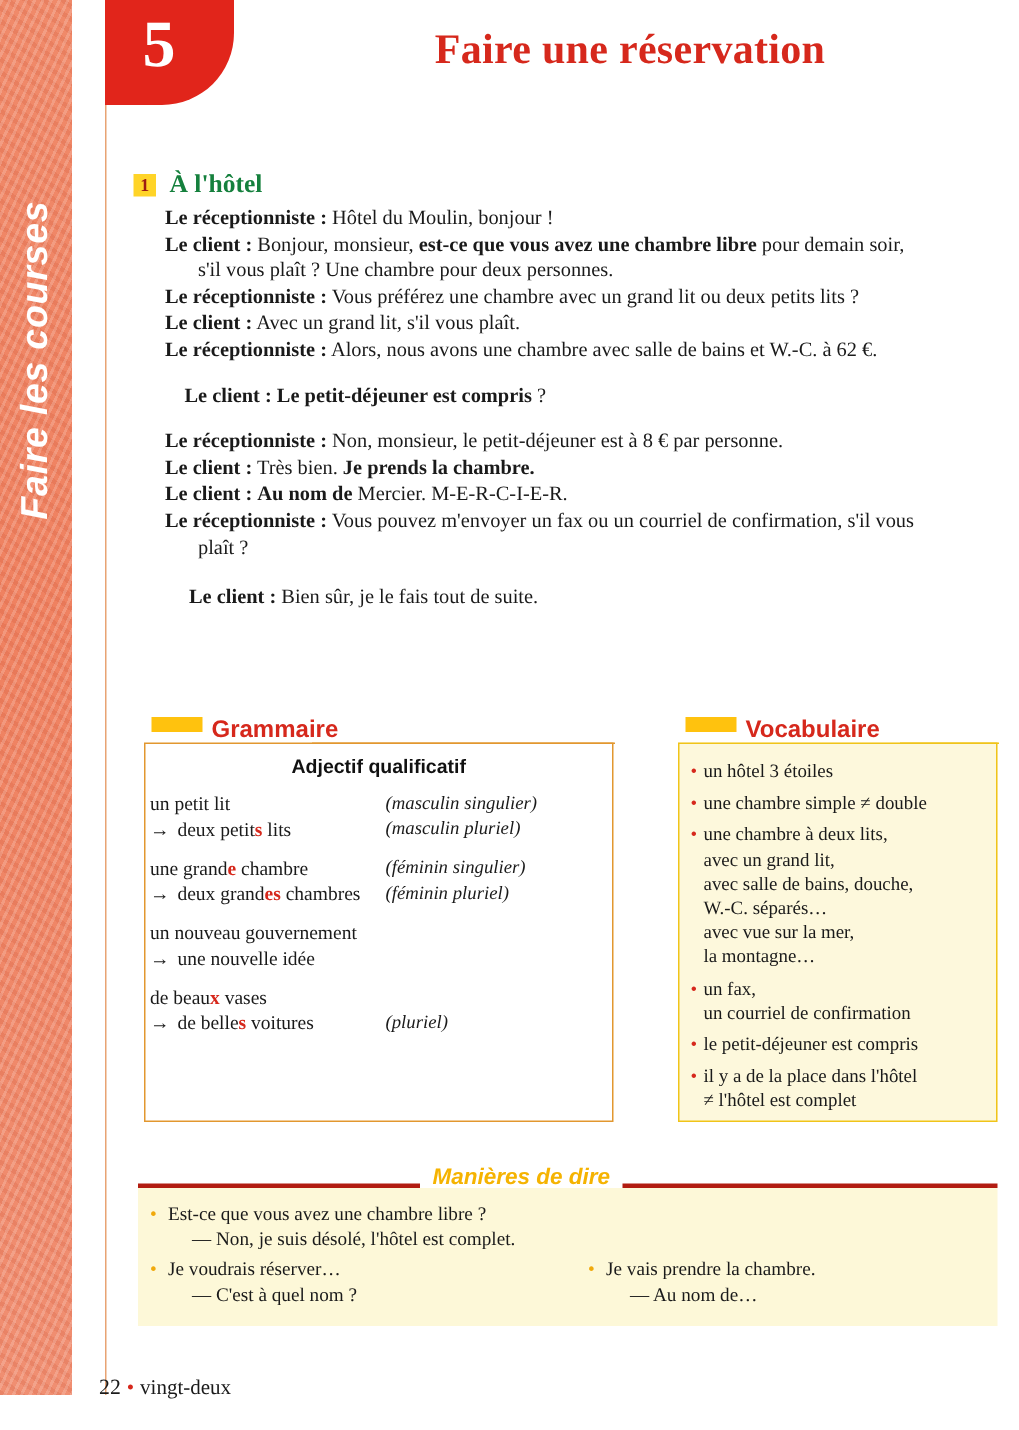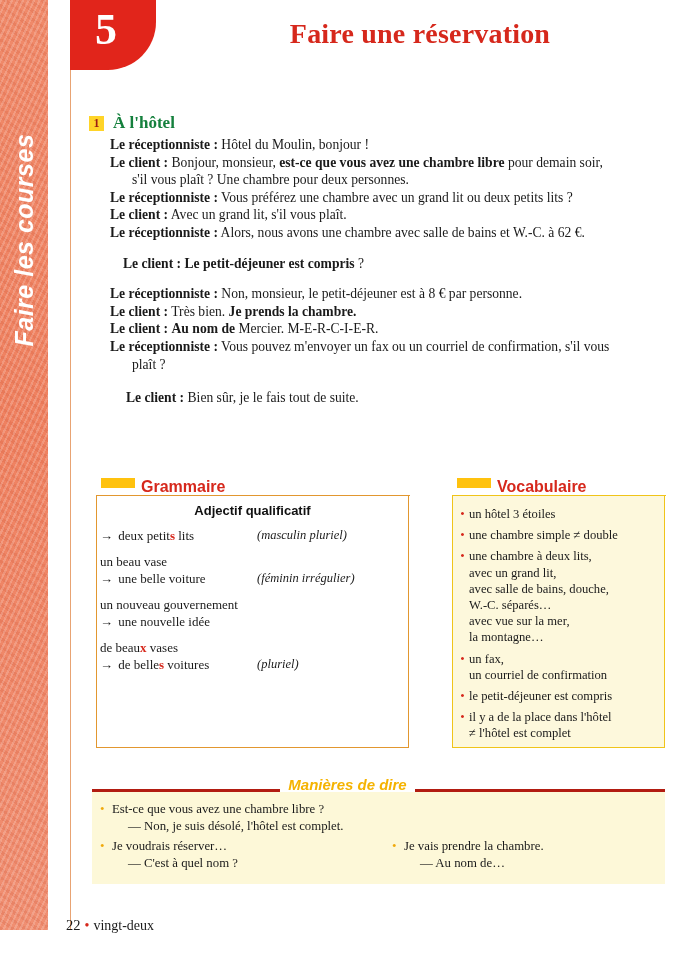--- a/index.html
+++ b/index.html
@@ -338,32 +338,36 @@
 <div id="grammar-box"></div>
 <div class="panel-head" id="grammar-head">
   <div class="bar"></div>
   <div class="ttl">Grammaire</div>
 </div>
 <div id="grammar-head-rule"></div>
 <div id="grammar-sub">Adjectif qualificatif</div>
 <div id="grammar-list">
     <div class="g-group">
       <div class="g-row">
+        <div class="left">un petit lit</div>
+        <div class="right">(masculin singulier)</div>
+      </div>
+      <div class="g-row">
         <div class="left"><span class="arrow">→ </span>deux petit<span class="hl">s</span> lits</div>
         <div class="right">(masculin pluriel)</div>
       </div>
     </div>
     <div class="g-group">
       <div class="g-row">
-        <div class="left">un beau vase</div>
-        <div class="right"></div>
-      </div>
-      <div class="g-row">
-        <div class="left"><span class="arrow">→ </span>une belle voiture</div>
-        <div class="right">(féminin irrégulier)</div>
+        <div class="left">une grand<span class="hl">e</span> chambre</div>
+        <div class="right">(féminin singulier)</div>
+      </div>
+      <div class="g-row">
+        <div class="left"><span class="arrow">→ </span>deux grand<span class="hl">es</span> chambres</div>
+        <div class="right">(féminin pluriel)</div>
       </div>
     </div>
     <div class="g-group">
       <div class="g-row">
         <div class="left">un nouveau gouvernement</div>
         <div class="right"></div>
       </div>
       <div class="g-row">
         <div class="left"><span class="arrow">→ </span>une nouvelle idée</div>
         <div class="right"></div>

